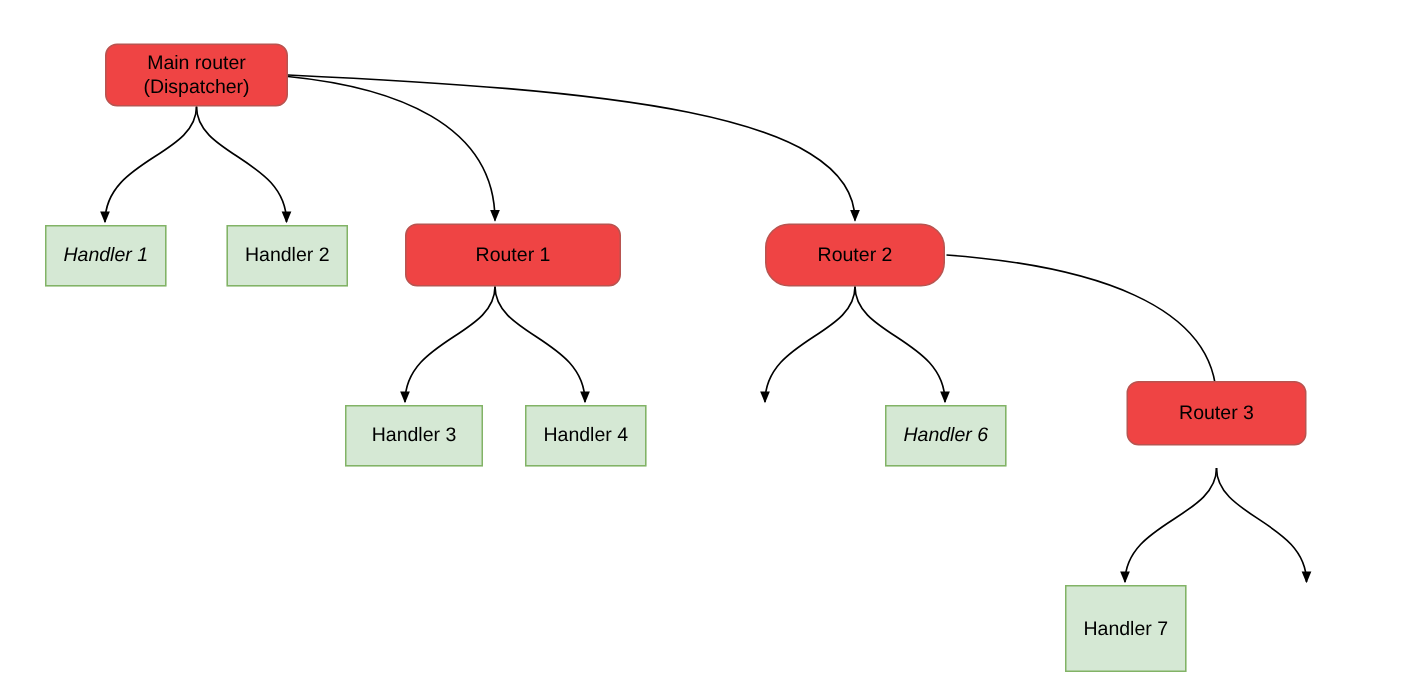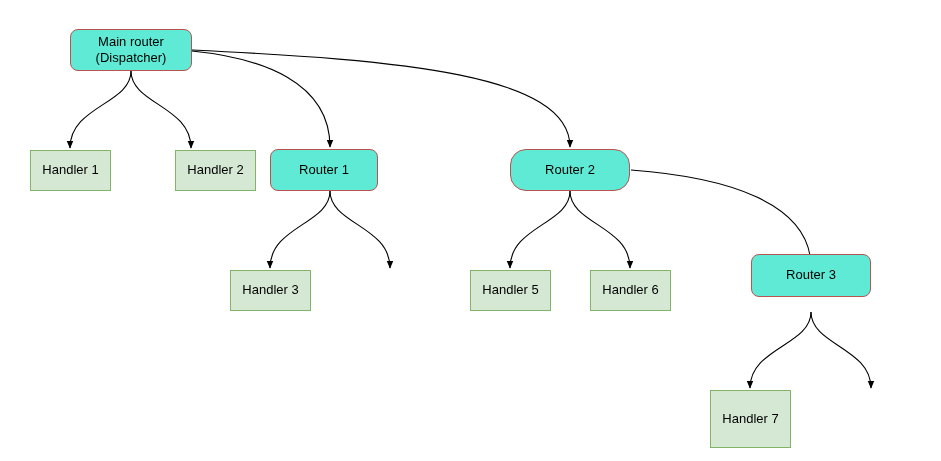--- a/index.html
+++ b/index.html
@@ -33,21 +33,21 @@
     align-items: center;
     justify-content: center;
     text-align: center;
     font-size: 13px;
     line-height: 1.25;
     color: #000000;
     white-space: pre-line;
     box-sizing: border-box;
   }
   .node.router {
-    background: #5eead4;
+    background: #ef4444;
     border: 1.4px solid #b85450;
     border-radius: 8px;
   }
   .node.handler {
     background: #d5e8d4;
     border: 1.4px solid #82b366;
     border-radius: 0;
   }
 </style>
 </head>
@@ -70,33 +70,33 @@
     <path class="edge" d="M570,191 C570,224 510,226 510,268" marker-end="url(#arrow)"></path>
     <path class="edge" d="M570,191 C570,224 630,226 630,268" marker-end="url(#arrow)"></path>
     <path class="edge" d="M631,170 C725,177 811,202 811,267" marker-end="url(#arrow)"></path>
     <path class="edge" d="M811,312 C811,345 750,348 750,388" marker-end="url(#arrow)"></path>
     <path class="edge" d="M811,312 C811,345 871,348 871,388" marker-end="url(#arrow)"></path>
   </svg>
 
   <div class="node router" style="left:70px; top:29px; width:122px; height:42px;">Main router
 (Dispatcher)</div>
 
-  <div class="node handler" style="left:30px; top:150px; width:81px; height:41px;">Handler 1</div>
+  <div class="node handler" style="left:30px; top:150px; width:81px; height:41px;font-style:italic;">Handler 1</div>
 
-  <div class="node handler" style="left:151px; top:150px; width:81px; height:41px;margin-left:24px;">Handler 2</div>
+  <div class="node handler" style="left:151px; top:150px; width:81px; height:41px;">Handler 2</div>
 
-  <div class="node router" style="left:270px; top:149px; width:108px; height:42px;">Router 1</div>
+  <div class="node router" style="left:270px; top:149px; width:144px; height:42px;">Router 1</div>
 
   <div class="node router" style="left:510px; top:149px; width:120px; height:42px;border-radius:16px;">Router 2</div>
 
-  <div class="node handler" style="left:230px; top:270px; width:81px; height:41px;">Handler 3</div>
+  <div class="node handler" style="left:230px; top:270px; width:92px; height:41px;">Handler 3</div>
+
+  <div class="node handler" style="left:350px; top:270px; width:81px; height:41px;">Handler 4</div>
 
 
-  <div class="node handler" style="left:470px; top:270px; width:81px; height:41px;">Handler 5</div>
-
-  <div class="node handler" style="left:590px; top:270px; width:81px; height:41px;">Handler 6</div>
+  <div class="node handler" style="left:590px; top:270px; width:81px; height:41px;font-style:italic;">Handler 6</div>
 
   <div class="node router" style="left:751px; top:254px; width:120px; height:43px;">Router 3</div>
 
   <div class="node handler" style="left:710px; top:390px; width:81px; height:58px;">Handler 7</div>
 
 
 </div>
 
 </body></html>

